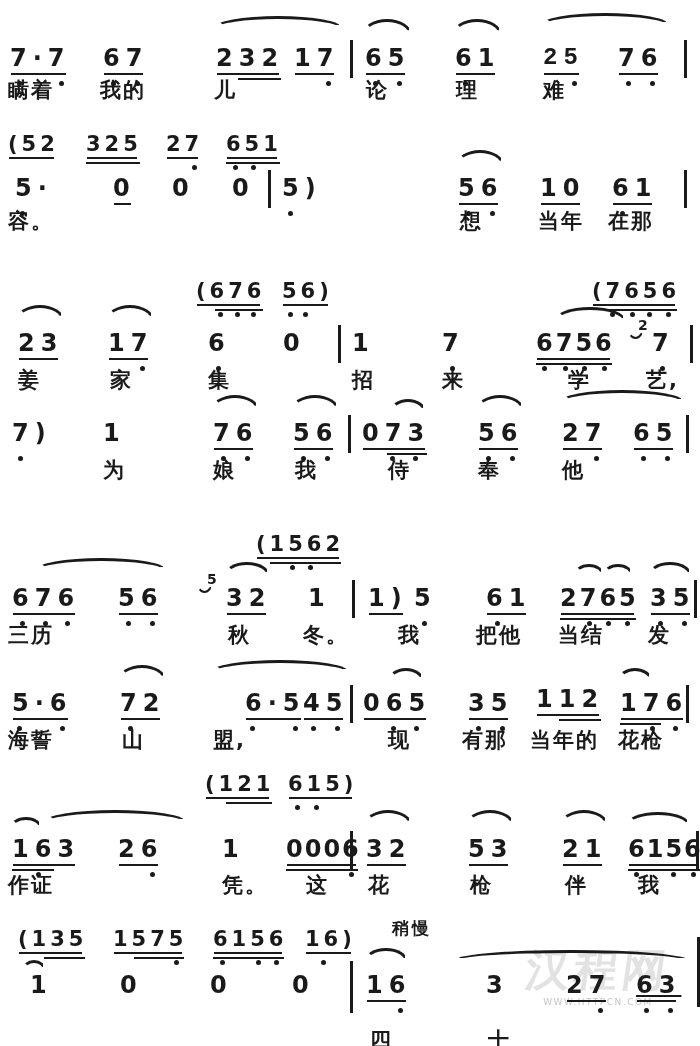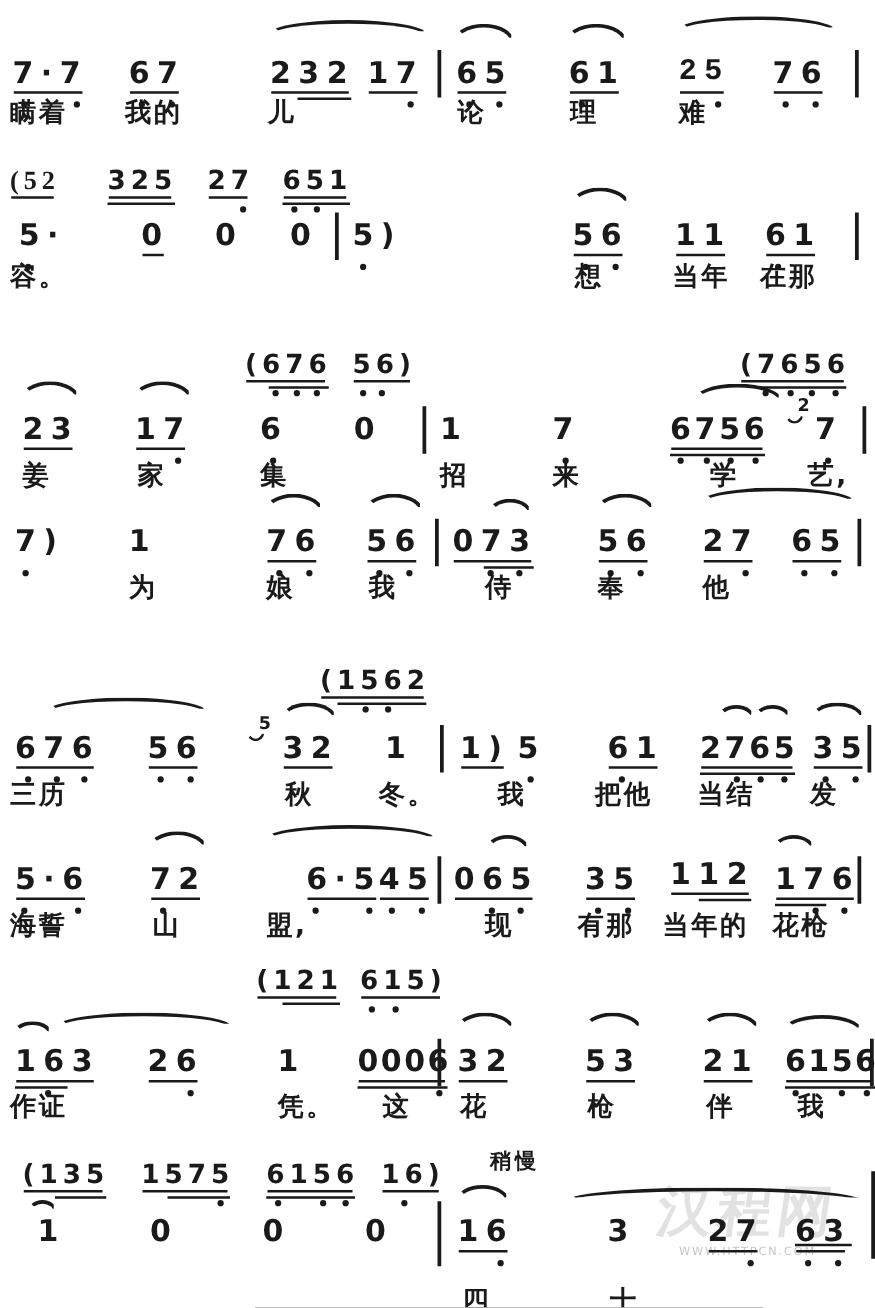--- a/index.html
+++ b/index.html
@@ -50,31 +50,31 @@
     <div class="arc" style="left: 452px; top: 19px; width: 50px; height: 16px;"></div>
     <div class="arc" style="left: 541px; top: 13px; width: 128px; height: 12px;"></div>
     <div class="bar" style="left: 350px; top: 40px; height: 38px;"></div>
     <div class="bar" style="left: 684px; top: 40px; height: 38px;"></div>
     <div class="lyric" style="left: 8px; top: 76px;">瞒着</div>
     <div class="lyric" style="left: 100px; top: 76px;">我的</div>
     <div class="lyric" style="left: 214px; top: 76px;">儿</div>
     <div class="lyric" style="left: 366px; top: 76px;">论</div>
     <div class="lyric" style="left: 456px; top: 76px;">理</div>
     <div class="lyric" style="left: 543px; top: 76px;">难</div>
-    <div class="cell small" style="left: 8px; top: 133px; font-family: Liberation Serif, serif;"><span>(52</span><div class="u"></div></div>
+    <div class="cell small" style="left: 8px; top: 133px;"><span>(52</span><div class="u"></div></div>
     <div class="cell small" style="left: 86px; top: 133px;"><span>325</span><div class="u"></div><div class="u2" style="left: 0%; width: 96%;"></div></div>
     <div class="cell small" style="left: 166px; top: 133px;"><span>27</span><div class="u"></div><div class="dot" style="left: calc(78% - 3px);"></div></div>
     <div class="cell small" style="left: 226px; top: 133px;"><span>651</span><div class="u"></div><div class="u2" style="left: 0%; width: 96%;"></div><div class="dot" style="left: calc(18% - 3px);"></div><div class="dot" style="left: calc(50% - 3px);"></div></div>
     <div class="cell" style="left: 15px; top: 175px;"><span>5·</span><div class="dot" style="left: calc(22% - 3px);"></div></div>
     <div class="cell" style="left: 113px; top: 175px;"><span>0</span><div class="u"></div></div>
     <div class="cell" style="left: 172px; top: 175px;"><span>0</span></div>
     <div class="cell" style="left: 232px; top: 175px;"><span>0</span></div>
     <div class="cell" style="left: 282px; top: 175px;"><span>5)</span><div class="dot" style="left: calc(22% - 3px);"></div></div>
     <div class="cell" style="left: 458px; top: 175px;"><span>56</span><div class="u"></div><div class="dot" style="left: calc(24% - 3px);"></div><div class="dot" style="left: calc(78% - 3px);"></div></div>
-    <div class="cell" style="left: 540px; top: 175px;"><span>11</span><div class="u"></div></div>
+    <div class="cell" style="left: 540px; top: 175px;"><span>10</span><div class="u"></div></div>
     <div class="cell" style="left: 612px; top: 175px;"><span>61</span><div class="u"></div><div class="dot" style="left: calc(24% - 3px);"></div></div>
     <div class="arc" style="left: 456px; top: 150px; width: 48px; height: 15px;"></div>
     <div class="bar" style="left: 268px; top: 170px; height: 38px;"></div>
     <div class="bar" style="left: 684px; top: 170px; height: 38px;"></div>
     <div class="lyric" style="left: 8px; top: 207px;">容。</div>
     <div class="lyric" style="left: 460px; top: 207px;">想</div>
     <div class="lyric" style="left: 538px; top: 207px;">当年</div>
     <div class="lyric" style="left: 608px; top: 207px;">在那</div>
     <div class="cell small" style="left: 196px; top: 280px;"><span>(676</span><div class="u"></div><div class="u2" style="left: 28%; width: 68%;"></div><div class="dot" style="left: calc(36% - 3px);"></div><div class="dot" style="left: calc(60% - 3px);"></div><div class="dot" style="left: calc(84% - 3px);"></div></div>
     <div class="cell small" style="left: 282px; top: 280px;"><span>56)</span><div class="u"></div><div class="dot" style="left: calc(18% - 3px);"></div><div class="dot" style="left: calc(48% - 3px);"></div></div>

